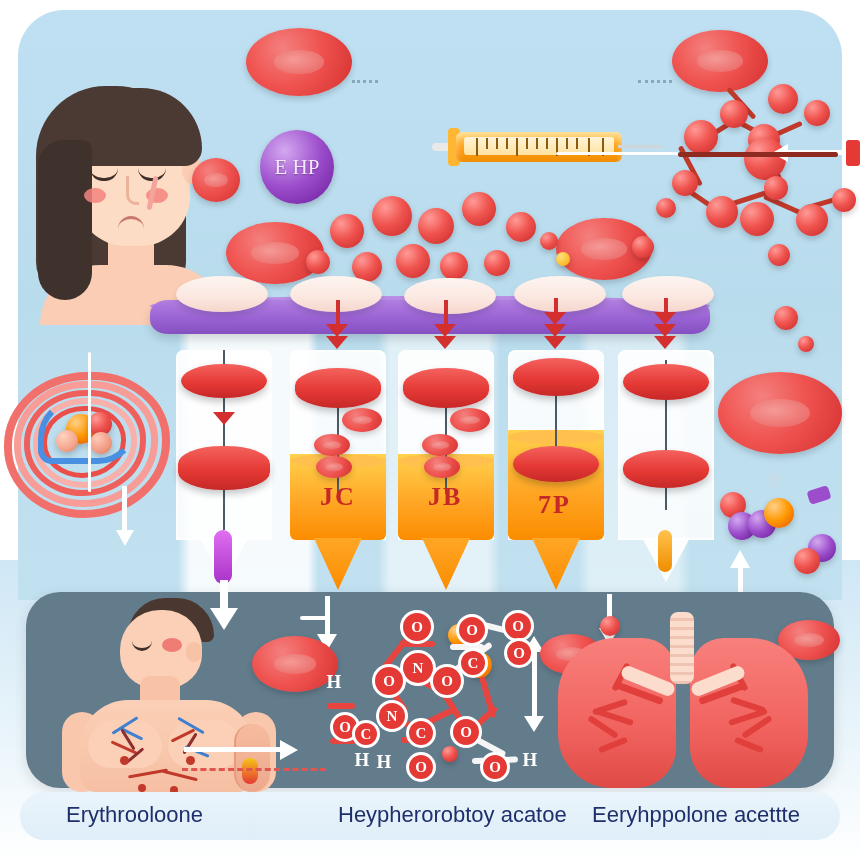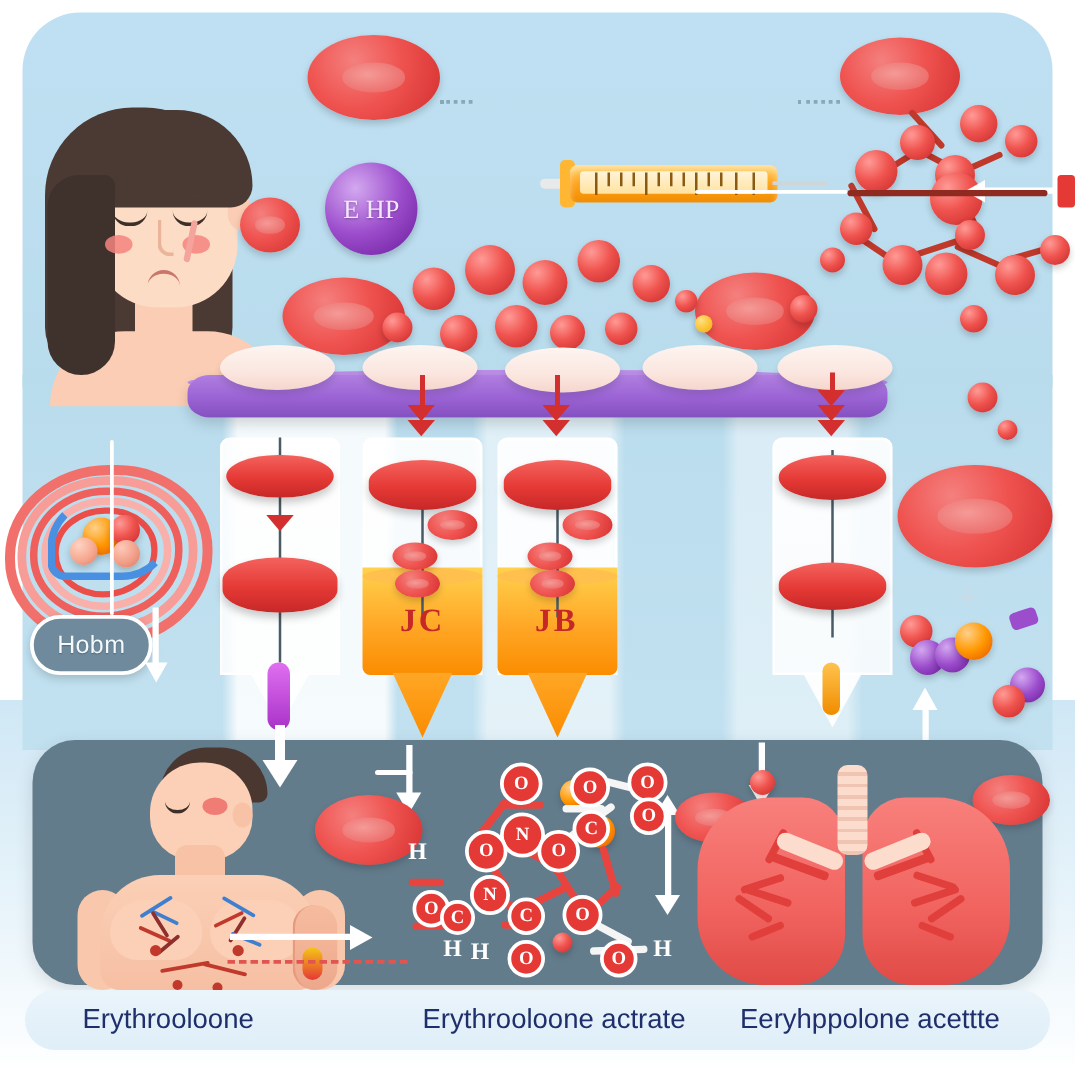--- a/index.html
+++ b/index.html
@@ -331,23 +331,20 @@
     <div class="ring" style="left:38px;top:34px;width:74px;height:62px;border-width:5px;border-color:#eb4d49;"></div>
     <div class="marrow-core">
       <div class="sphere orange" style="left:10px;top:4px;width:30px;height:30px;"></div>
       <div class="sphere red" style="left:32px;top:2px;width:24px;height:24px;"></div>
       <div class="sphere" style="left:0px;top:20px;width:22px;height:22px;background:radial-gradient(circle at 33% 28%,#ffd3c2 0%,#f5a58d 60%,#e07a62 100%);"></div>
       <div class="sphere" style="left:34px;top:22px;width:22px;height:22px;background:radial-gradient(circle at 33% 28%,#ffc9b8 0%,#f09b84 60%,#d9765e 100%);"></div>
     </div>
     <div style="position:absolute;left:34px;top:26px;width:88px;height:54px;border:6px solid #4a90e2;border-radius:40px 14px 40px 14px;border-right-color:transparent;border-top-color:transparent;"></div>
   </div>
 
-  <div class="chip" style="left:24px;top:492px;width:92px;height:42px;">
-    <span>Hobm</span>
-  </div>
   <div class="warrow" style="left:116px;top:486px;width:18px;height:66px;">
     <div class="stem" style="left:6px;top:0px;width:5px;height:48px;"></div>
     <div class="headd" style="left:0px;top:44px;border-left:9px solid transparent;border-right:9px solid transparent;border-top:16px solid #ffffff;"></div>
   </div>
   <div class="thinline" style="left:88px;top:352px;width:3px;height:140px;"></div>
 
   <div class="shelf-top"></div>
   <div class="shelf"></div>
   <div class="tablet" style="left:176px;top:276px;"></div>
   <div class="tablet" style="left:290px;top:276px;"></div>
@@ -391,20 +388,34 @@
     <div class="stopper" style="left:5px;top:18px;width:86px;height:40px;"></div>
     <div class="rbc" style="left:52px;top:58px;width:40px;height:24px;"></div>
     <div class="rbc" style="left:24px;top:84px;width:36px;height:22px;"></div>
     <div class="rbc" style="left:26px;top:106px;width:36px;height:22px;"></div>
     <div class="vial-mark" style="left:30px;top:132px;">JB</div>
     <div class="arrow-stem" style="left:46px;top:-50px;height:30px;"></div>
     <div class="chev" style="left:36px;top:-26px;"></div>
     <div class="chev" style="left:36px;top:-14px;"></div>
   </div>
 
+  <div class="vial" style="left:508px;top:350px;">
+    <div class="vial-body"></div>
+    <div class="liquid" style="bottom:40px;height:110px;"></div>
+    <div class="liquid-surface" style="top:80px;"></div>
+    <div class="liquid-tip"></div>
+    <div class="needle" style="left:47px;top:20px;height:100px;"></div>
+    <div class="stopper" style="left:5px;top:8px;width:86px;height:38px;"></div>
+    <div class="stopper" style="left:5px;top:96px;width:86px;height:36px;"></div>
+    <div class="vial-mark" style="left:30px;top:140px;">7P</div>
+    <div class="arrow-stem" style="left:46px;top:-52px;height:16px;"></div>
+    <div class="chev" style="left:36px;top:-38px;"></div>
+    <div class="chev" style="left:36px;top:-26px;"></div>
+    <div class="chev" style="left:36px;top:-14px;"></div>
+  </div>
 
   <div class="vial" style="left:618px;top:350px;">
     <div class="vial-body"></div>
     <div class="vial-tip"></div>
     <div class="needle" style="left:47px;top:10px;height:150px;"></div>
     <div class="stopper" style="left:5px;top:14px;width:86px;height:36px;"></div>
     <div class="stopper" style="left:5px;top:100px;width:86px;height:38px;"></div>
     <div class="drip-tip" style="left:40px;top:180px;background:linear-gradient(180deg,#ffc34d 0%,#f08c00 100%);"></div>
     <div class="arrow-stem" style="left:46px;top:-52px;height:16px;"></div>
     <div class="chev" style="left:36px;top:-38px;"></div>
@@ -552,16 +563,16 @@
     <div class="branch" style="left:176px;top:62px;width:30px;height:6px;transform:rotate(62deg);"></div>
     <div class="branch" style="left:192px;top:112px;width:34px;height:6px;transform:rotate(-34deg);"></div>
     <div class="branch" style="left:186px;top:130px;width:30px;height:6px;transform:rotate(22deg);"></div>
     <div class="bronchus l"></div>
     <div class="bronchus r"></div>
     <div class="trachea"></div>
   </div>
 
   <div class="bottom-label-bar"></div>
   <div class="bottom-label" style="left:66px;">Erythrooloone</div>
-  <div class="bottom-label" style="left:338px;">Erythrooloone actrate</div>
+  <div class="bottom-label" style="left:338px;">Heypherorobtoy acatoe</div>
   <div class="bottom-label" style="left:592px;">Eeryhppolone acettte</div>
 
 </div>
 
 </body></html>

